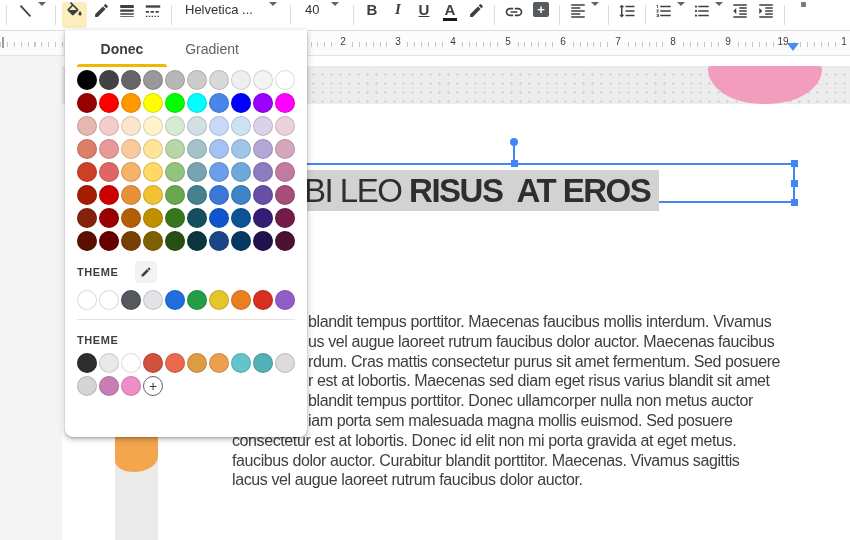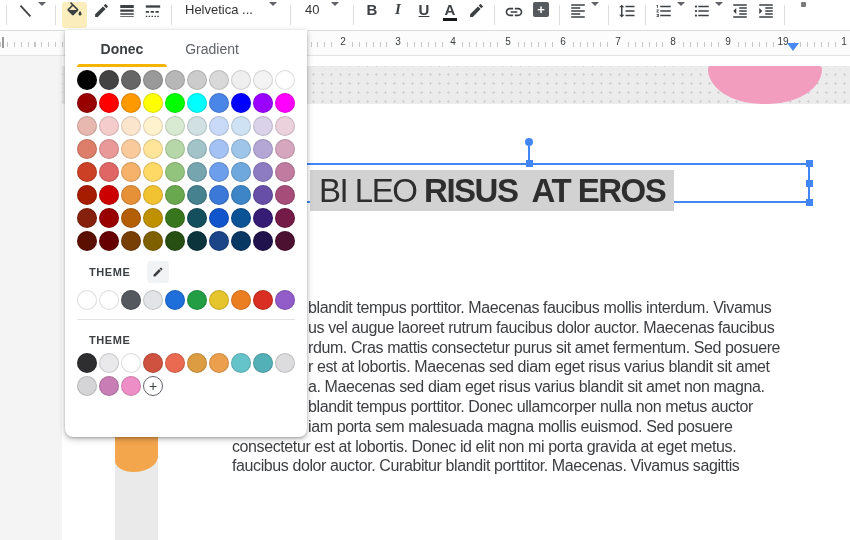--- a/index.html
+++ b/index.html
@@ -38,50 +38,50 @@
 .canvas{position:absolute;top:56px;left:0;right:0;bottom:0;background:#fff}
 .pasteboard{position:absolute;left:0;top:0;width:62px;height:100%;background:#f4f4f5}
 .dots{background-image:radial-gradient(circle,#d2d2d2 1.1px,transparent 1.3px);background-size:9px 9px;background-position:4px 4px}
 .dot-band{position:absolute;left:62px;right:0;top:10px;height:38px}
 .pink-shape{position:absolute;left:646px;top:0;width:114px;height:38px;border-radius:3px 3px 55px 55px/3px 3px 36px 36px}
 .washi{position:absolute;left:115px;top:374px;width:43px;height:110px}
 .washi .tape{position:absolute;inset:0;background:#eaeaea}
 .orange-shape{position:absolute;left:0;top:0;width:43px;height:42px;border-radius:0 0 26px 20px/0 0 17px 12px;z-index:1}
 
 
-.title-box{position:absolute;left:248px;top:107px;width:562px;height:40px;border:2px solid #4285f4;z-index:2}
+.title-box{position:absolute;left:233px;top:107px;width:562px;height:40px;border:2px solid #4285f4;z-index:2}
 .handle{position:absolute;width:7px;height:7px;background:#4285f4}
 .h-tc{left:calc(50% - 3.5px);top:-5px}
 .h-bc{left:calc(50% - 3.5px);bottom:-5px}
 .h-rt{right:-5px;top:-5px}
 .h-rm{right:-5px;top:calc(50% - 3.5px)}
 .h-rb{right:-5px;bottom:-5px}
 .h-lt{left:-5px;top:-5px}
 .h-lm{left:-5px;top:calc(50% - 3.5px)}
 .h-lb{left:-5px;bottom:-5px}
 .rot-stem{position:absolute;left:calc(50% - 1px);top:-19px;width:2px;height:15px;background:#4285f4}
 .rot-circle{position:absolute;left:calc(50% - 4px);top:-27px;width:8px;height:8px;border-radius:50%;background:#4285f4}
 .title-line{position:absolute;left:60px;top:5px;white-space:pre;font-size:33px;letter-spacing:-1.5px;line-height:41px;color:#2e2e2e;padding:0 9px}
 .title-line .t2{font-weight:700}
 
 
-.body-text{position:absolute;left:232px;top:242px;z-index:1;font-size:16px;line-height:19.8px;letter-spacing:-0.4px;color:#3c3e41;white-space:nowrap}
+.body-text{position:absolute;left:232px;top:256px;z-index:1;font-size:16px;line-height:19.8px;letter-spacing:-0.4px;color:#3c3e41;white-space:nowrap}
 .body-text .cut{padding-left:76px}
 
 
 .panel{position:absolute;left:65px;top:30px;width:242px;height:407px;background:#fff;border-radius:0 0 8px 8px;box-shadow:0 2px 6px rgba(0,0,0,.28),0 1px 2px rgba(0,0,0,.18);z-index:40}
 .tabs{display:flex;padding:0 12px;height:38px;border-bottom:1px solid transparent}
 .tab{width:90px;display:flex;align-items:center;justify-content:center;font-size:14px;color:#5f6368;position:relative;cursor:default}
 .tab.active{color:#3c4043;font-weight:700}
 .tab.active::after{content:"";position:absolute;left:0;right:0;bottom:0;height:3px;background:#f5b400;border-radius:3px 3px 0 0}
 .transparent-row{display:flex;align-items:center;gap:10px;padding:11px 12px 9px 13px;font-size:14px;color:#202124}
 .grid{padding:2px 12px 0}
 .sw-row{display:flex;gap:2px;margin-bottom:3px}
 .sw{width:20px;height:20px;border-radius:50%;box-shadow:inset 0 0 0 1px rgba(0,0,0,.14);flex:none}
-.section-head{display:flex;align-items:center;gap:16px;padding:7px 24px 5px;font-size:11px;font-weight:700;letter-spacing:.6px;color:#3c4043}
+.section-head{display:flex;align-items:center;gap:16px;padding:7px 12px 5px;font-size:11px;font-weight:700;letter-spacing:.6px;color:#3c4043}
 .edit-btn{width:22px;height:22px;border-radius:4px;background:#f1f3f4;display:flex;align-items:center;justify-content:center}
 .divider{height:1px;background:#e3e3e3;margin:9px 12px 7px}
 .plus-btn{width:20px;height:20px;border-radius:50%;border:1.5px solid #5f6368;color:#3c4043;display:flex;align-items:center;justify-content:center;font-size:14px;line-height:1;flex:none}
 </style>
 </head>
 <body>
 
 <div class="screen">
 
   <div class="toolbar">
@@ -265,25 +265,25 @@
       <div class="handle h-lm"></div>
       <div class="handle h-lb"></div>
       <div class="title-line" style="background-color: rgb(210, 210, 210);"><span class="t1">BI LEO </span><span class="t2">RISUS  AT EROS</span></div>
     </div>
 
     <div class="body-text">
       <div class="cut">blandit tempus porttitor. Maecenas faucibus mollis interdum. Vivamus</div>
       <div class="cut">us vel augue laoreet rutrum faucibus dolor auctor. Maecenas faucibus</div>
       <div class="cut">rdum. Cras mattis consectetur purus sit amet fermentum. Sed posuere</div>
       <div class="cut">r est at lobortis. Maecenas sed diam eget risus varius blandit sit amet</div>
-      <div class="cut">a. Maecenas sed diam eget risus varius blandit sit amet non magna.</div>
       <div class="cut">blandit tempus porttitor. Donec ullamcorper nulla non metus auctor</div>
       <div class="cut">iam porta sem malesuada magna mollis euismod. Sed posuere</div>
       <div>consectetur est at lobortis. Donec id elit non mi porta gravida at eget metus.</div>
       <div>faucibus dolor auctor. Curabitur blandit porttitor. Maecenas. Vivamus sagittis</div>
+      <div>lacus vel augue laoreet rutrum faucibus dolor auctor.</div>
     </div>
   </div>
 
   <div class="panel">
     <div class="tabs">
       <div class="tab active">Donec</div>
       <div class="tab">Gradient</div>
     </div>
     <div class="grid">
       <div class="sw-row">

